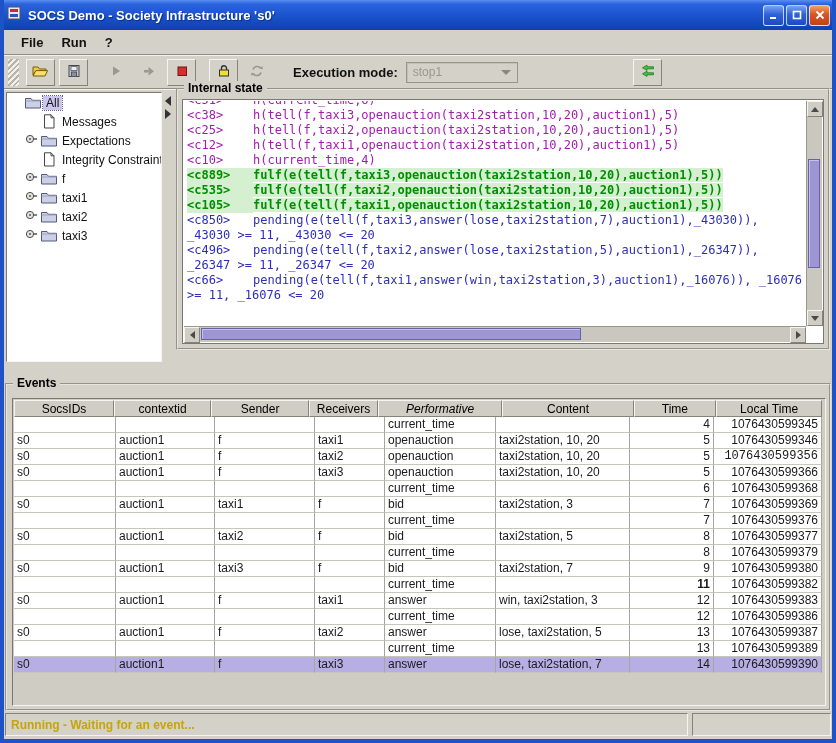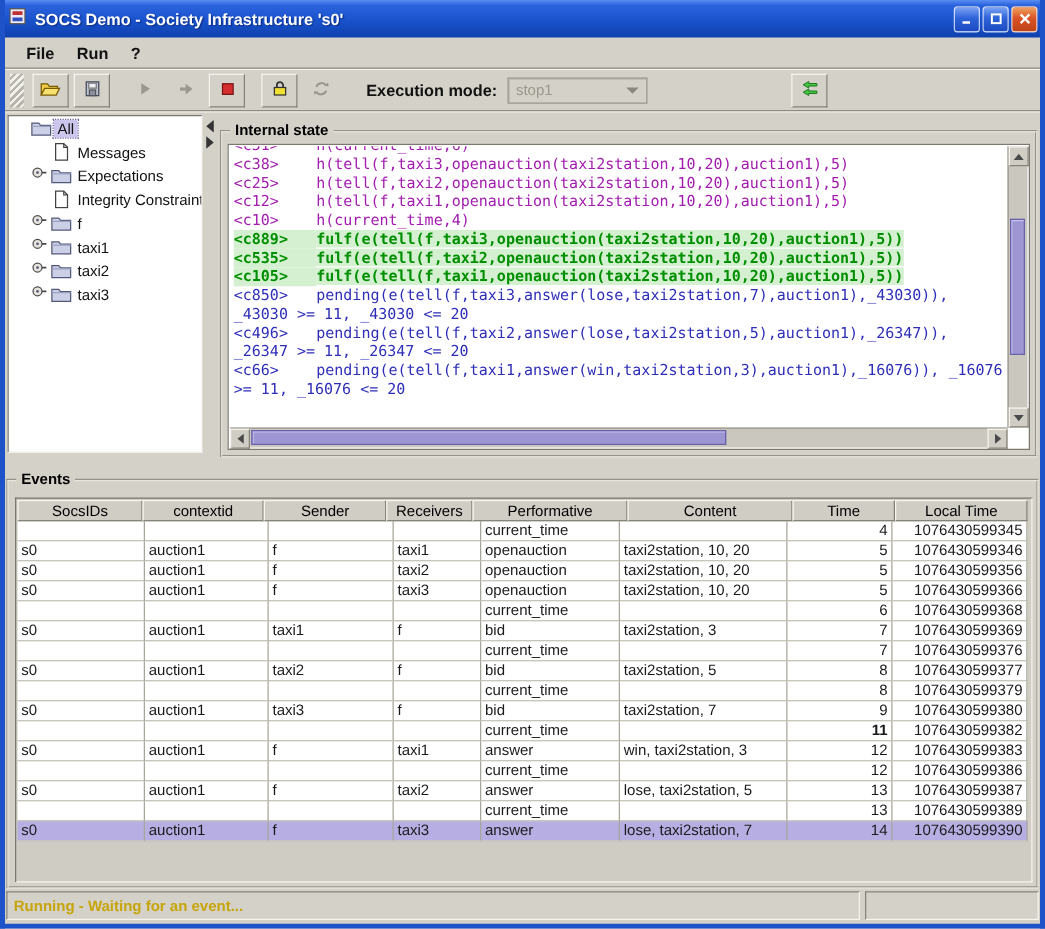--- a/index.html
+++ b/index.html
@@ -51,21 +51,21 @@
   .tree-label.selected { background:#ccc5ec; outline:1px dotted #6a62a8; }
   #divider { position:absolute; left:158px; top:62px; width:14px; height:270px; background:#d4d1c8; }
   .div-arrow { position:absolute; left:3px; width:0; height:0; }
   .div-arrow.left { top:4px; border-top:5px solid transparent; border-bottom:5px solid transparent; border-right:6px solid #333; }
   .div-arrow.right { top:17px; border-top:5px solid transparent; border-bottom:5px solid transparent; border-left:6px solid #333; }
 
   
   .titled-box { position:absolute; border:2px groove #e8e5da; }
   .titled-box > .box-title { position:absolute; top:-9px; left:6px; background:#d4d1c8;
     font-weight:bold; font-size:12px; color:#000; padding:0 4px; }
-  #state-box { left:172px; top:74px; width:654px; height:262px; }
+  #state-box { left:172px; top:58px; width:654px; height:262px; }
   #state-scrollpane { position:absolute; left:4px; top:9px; right:4px; bottom:4px;
     border:1px solid #7b786f; background:#fff; }
   #state-view { position:absolute; left:1px; top:1px; right:17px; bottom:17px; overflow:hidden; background:#fff; }
   #state-text { margin-top:-8px; padding-left:3px; font-family:"DejaVu Sans Mono", monospace;
     font-size:12px; line-height:15px; white-space:pre; }
   .is-line { height:15px; }
   .is-tag { display:inline-block; min-width:66px; }
   .h-line { color:#a21caf; }
   .fulf-line { color:#008f00; font-weight:bold; }
   .fulf-line span { background:#d4f0d0; }
@@ -345,21 +345,21 @@
 
     <div id="events-box" class="titled-box">
       <span class="box-title">Events</span>
       <div id="events-scrollpane">
         <div id="etable">
           <div id="ehead">
               <div class="th-cell" style="width: 102px;">SocsIDs</div>
               <div class="th-cell" style="width: 99px;">contextid</div>
               <div class="th-cell" style="width: 100px;">Sender</div>
               <div class="th-cell" style="width: 70px;">Receivers</div>
-              <div class="th-cell" style="width: 127px;">Performative</div>
+              <div class="th-cell" style="width: 127px; font-style: italic;">Performative</div>
               <div class="th-cell" style="width: 134px;">Content</div>
               <div class="th-cell" style="width: 84px;">Time</div>
               <div class="th-cell" style="width: 108px;">Local Time</div>
             </div>
           <div id="ebody">
               <div class="tr">
                 <div class="td" style="width: 102px;"></div>
                 <div class="td" style="width: 99px;"></div>
                 <div class="td" style="width: 100px;"></div>
                 <div class="td" style="width: 70px;"></div>
@@ -379,21 +379,21 @@
                 <div class="td num" style="width: 108px;">1076430599346</div>
               </div>
               <div class="tr">
                 <div class="td" style="width: 102px;">s0</div>
                 <div class="td" style="width: 99px;">auction1</div>
                 <div class="td" style="width: 100px;">f</div>
                 <div class="td" style="width: 70px;">taxi2</div>
                 <div class="td" style="width: 111px;">openauction</div>
                 <div class="td" style="width: 134px;">taxi2station, 10, 20</div>
                 <div class="td num" style="width: 84px;">5</div>
-                <div class="td num" style="width: 108px;">1076430599356</div>
+                <div class="td num" style="width: 108px; font-family: Liberation Mono, monospace;">1076430599356</div>
               </div>
               <div class="tr">
                 <div class="td" style="width: 102px;">s0</div>
                 <div class="td" style="width: 99px;">auction1</div>
                 <div class="td" style="width: 100px;">f</div>
                 <div class="td" style="width: 70px;">taxi3</div>
                 <div class="td" style="width: 111px;">openauction</div>
                 <div class="td" style="width: 134px;">taxi2station, 10, 20</div>
                 <div class="td num" style="width: 84px;">5</div>
                 <div class="td num" style="width: 108px;">1076430599366</div>

